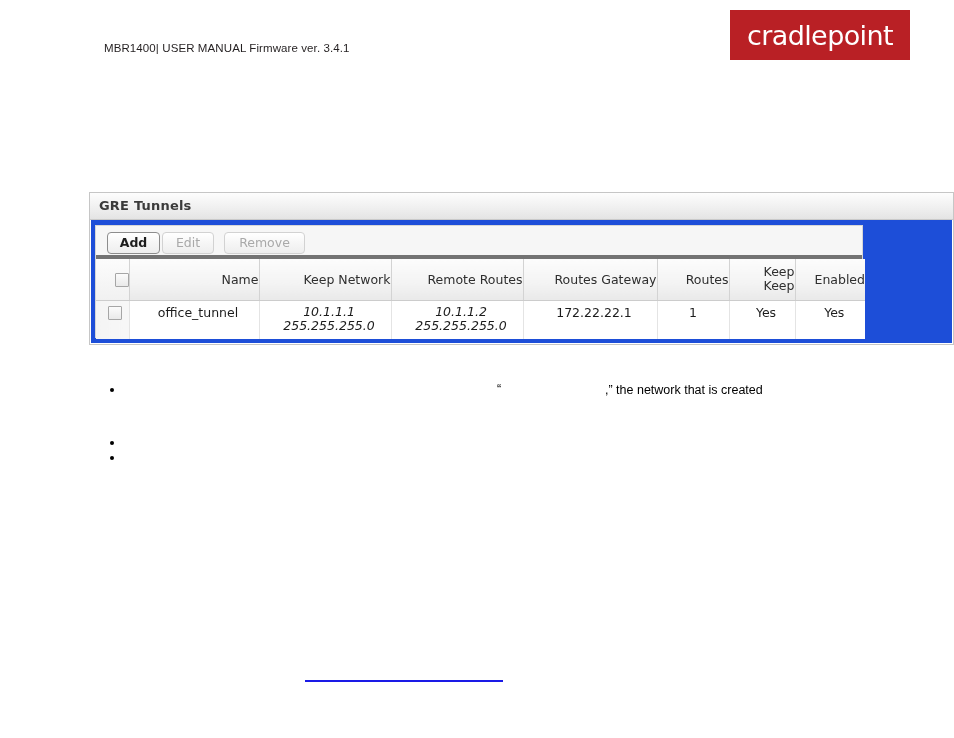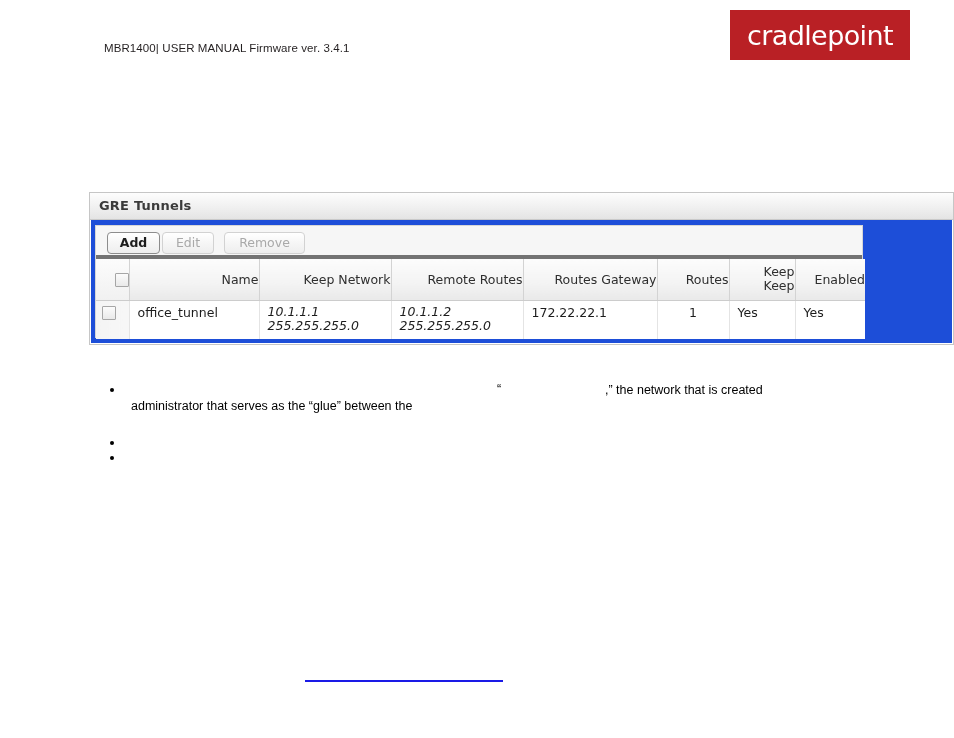--- a/index.html
+++ b/index.html
@@ -161,21 +161,21 @@
     box-sizing: border-box;
   }
   .gre-table th.col-check {
     padding-left: 6px;
   }
   .gre-table td {
     background: #ffffff;
     border-right: 1px solid #e4e4e4;
     font-size: 12.5px;
     color: #1c1c1c;
-    text-align: left;
+    text-align: center;
     padding: 4px 0 6px 8px;
     height: 38px;
     vertical-align: top;
     box-sizing: border-box;
   }
   .gre-table td.cell-check {
     background: linear-gradient(to right, #f4f4f4, #f7f7f7);
     padding-left: 6px;
   }
   .gre-table th.col-check {
@@ -310,20 +310,19 @@
     </table>
 
   </div>
 </div>
 
 <div class="body-copy">
 
   <div class="bullet-dot" style="left:110px; top:388px;"></div>
   <div class="body-text" style="left:497px; top:382px;">“</div>
   <div class="body-text" style="left:589px; top:383px;margin-left:16px;">,” the network that is created</div>
-  <div class="body-text" style="left:131px; top:399px;">administrator that serves as the “glue” between the</div>
 
   <div class="bullet-dot" style="left:110px; top:441px;"></div>
 
   <div class="bullet-dot" style="left:110px; top:456px;"></div>
 
   <div class="link-rule"></div>
 </div>
 
 </body></html>

